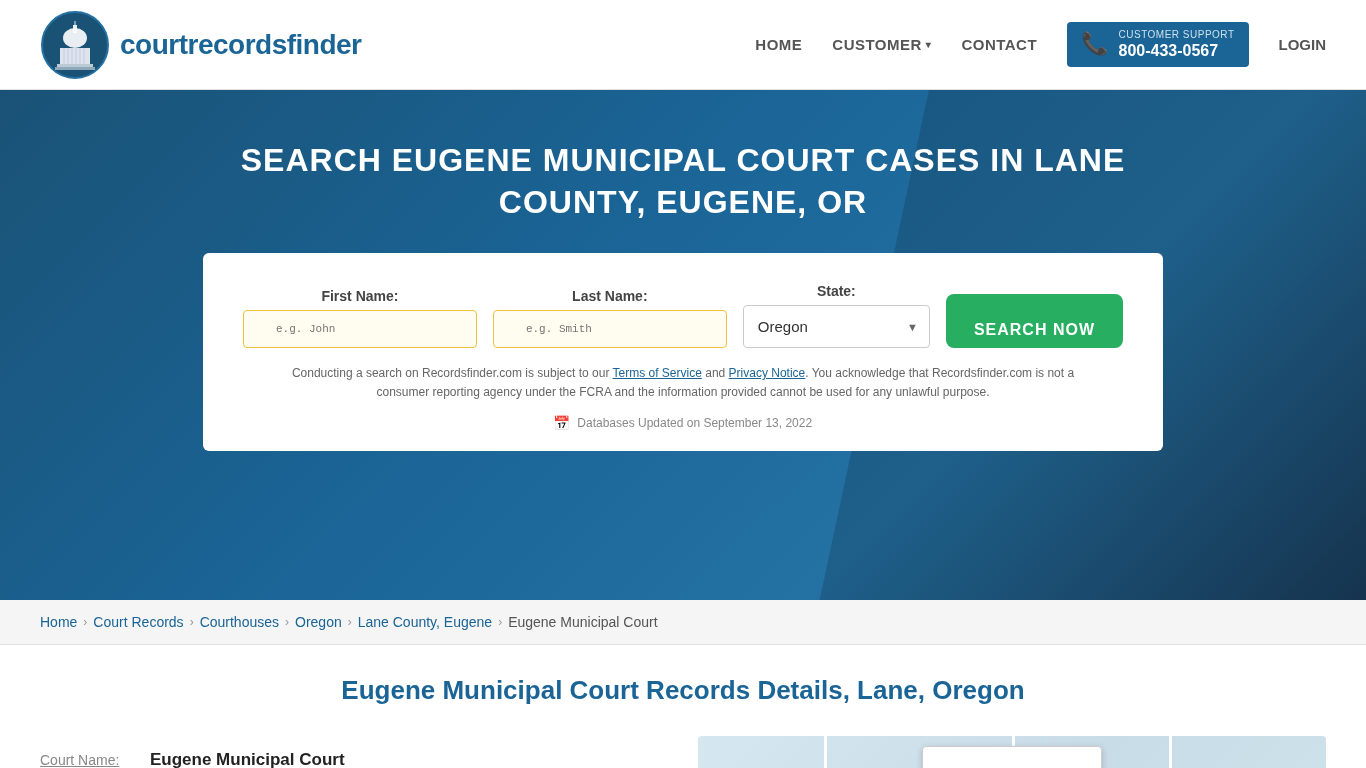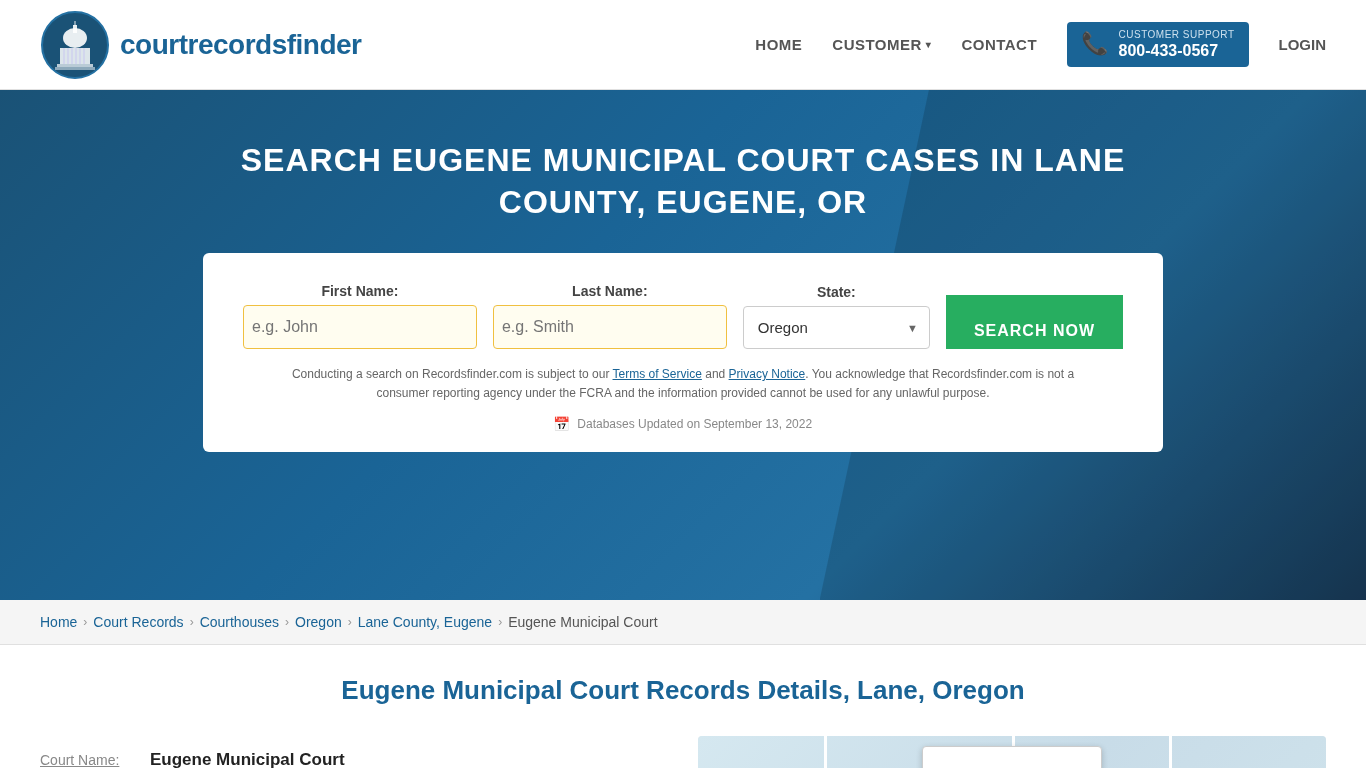--- a/index.html
+++ b/index.html
@@ -144,27 +144,28 @@
       gap: 6px;
     }
     .field-group label {
       font-size: 14px;
       font-weight: 600;
       color: #444;
     }
     .field-group.name-field { flex: 1; }
     .field-group.state-field { flex: 0.8; }
     .field-input {
-      padding: 12px 8px;
+      padding: 12px 32px;
       border: 1px solid #f0c040;
       border-radius: 4px;
-      font-size: 16px;
+      font-size: 11px;
       color: #bbb;
       background: #fffdf0;
       width: 100%;
+      font-family: Liberation Mono, monospace;
     }
     .state-select {
       padding: 12px 14px;
       border: 1px solid #ccc;
       border-radius: 4px;
       font-size: 15px;
       color: #333;
       background: #fff;
       width: 100%;
       appearance: none;
@@ -180,21 +181,21 @@
       top: 50%;
       transform: translateY(-50%);
       font-size: 11px;
       color: #666;
       pointer-events: none;
     }
     .search-btn {
       background: #27ae60;
       color: #fff;
       border: none;
-      border-radius: 0;
+      border-radius: 8px;
       padding: 27px 28px;
       font-size: 16px;
       font-weight: 900;
       letter-spacing: 1px;
       text-transform: uppercase;
       cursor: pointer;
       white-space: nowrap;
       height: 48px;
     }
     .disclaimer {

